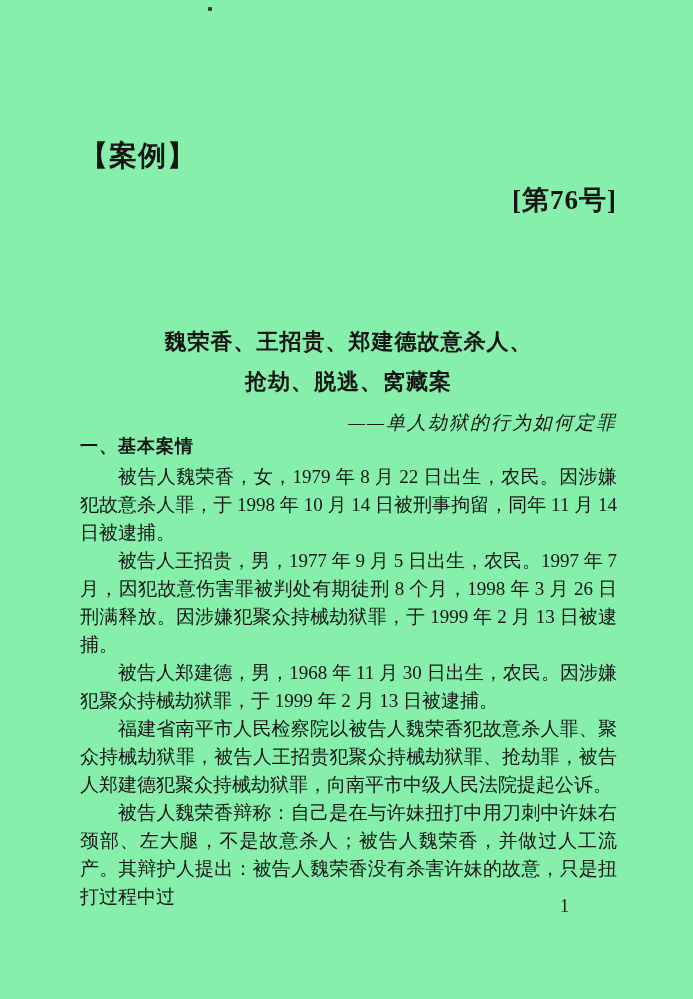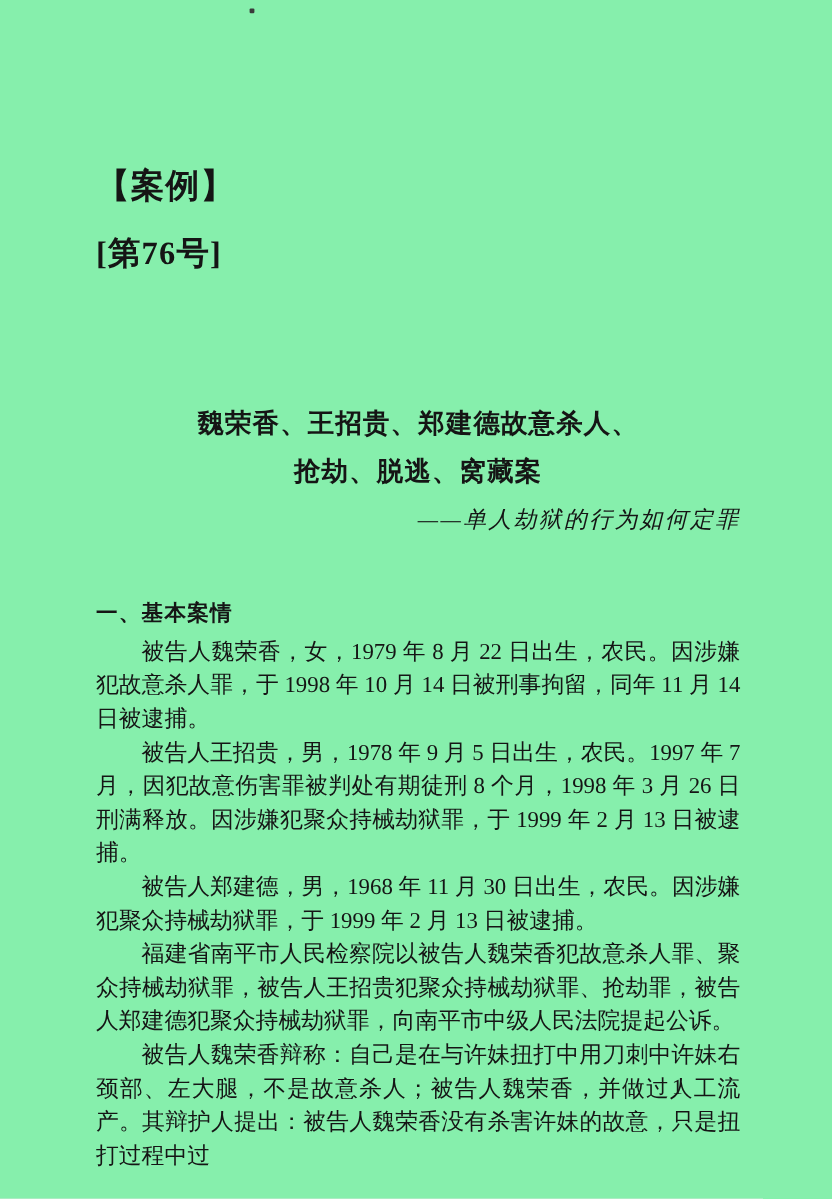--- a/index.html
+++ b/index.html
@@ -31,22 +31,23 @@
   .case-label {
     font-size: 28px;
     font-weight: bold;
     line-height: 1.25;
     letter-spacing: 1px;
   }
   .case-number {
     font-size: 27px;
     font-weight: 600;
     line-height: 1.25;
-    margin-top: 22px;
+    margin-top: 11px;
     letter-spacing: 1px;
+    text-align: right;
   }
   .title-block {
     margin-top: 104px;
     text-align: center;
   }
   .title-line {
     display: block;
     font-size: 22px;
     font-weight: bold;
     line-height: 40px;
@@ -54,22 +55,21 @@
   }
   .subtitle {
     margin-top: 9px;
     text-align: right;
     font-size: 19px;
     font-style: italic;
     letter-spacing: 2px;
     line-height: 1.3;
   }
   .section-heading {
-    margin-top: 56px;
-    font-family: Liberation Mono, monospace;
+    font-family: Liberation Sans, sans-serif;
     font-size: 18px;
     font-weight: bold;
     letter-spacing: 1px;
     line-height: 1.3;
   }
   .body-text {
     margin-top: 4px;
   }
   .para {
     margin: 0;
@@ -101,21 +101,21 @@
     <span class="title-line">魏荣香、王招贵、郑建德故意杀人、</span>
     <span class="title-line">抢劫、脱逃、窝藏案</span>
   </div>
 
   <div class="subtitle">——单人劫狱的行为如何定罪</div>
 
   <div class="section-heading">一、基本案情</div>
 
   <div class="body-text">
     <p class="para">被告人魏荣香，女，1979 年 8 月 22 日出生，农民。因涉嫌犯故意杀人罪，于 1998 年 10 月 14 日被刑事拘留，同年 11 月 14 日被逮捕。</p>
-    <p class="para">被告人王招贵，男，1978 年 9 月 5 日出生，农民。1997 年 7 月，因犯故意伤害罪被判处有期徒刑 8 个月，1998 年 3 月 26 日刑满释放。因涉嫌犯聚众持械劫狱罪，于 1999 年 2 月 13 日被逮捕。</p>
+    <p class="para">被告人王招贵，男，1977 年 9 月 5 日出生，农民。1997 年 7 月，因犯故意伤害罪被判处有期徒刑 8 个月，1998 年 3 月 26 日刑满释放。因涉嫌犯聚众持械劫狱罪，于 1999 年 2 月 13 日被逮捕。</p>
     <p class="para">被告人郑建德，男，1968 年 11 月 30 日出生，农民。因涉嫌犯聚众持械劫狱罪，于 1999 年 2 月 13 日被逮捕。</p>
     <p class="para">福建省南平市人民检察院以被告人魏荣香犯故意杀人罪、聚众持械劫狱罪，被告人王招贵犯聚众持械劫狱罪、抢劫罪，被告人郑建德犯聚众持械劫狱罪，向南平市中级人民法院提起公诉。</p>
     <p class="para">被告人魏荣香辩称：自己是在与许妹扭打中用刀刺中许妹右颈部、左大腿，不是故意杀人；被告人魏荣香，并做过人工流产。其辩护人提出：被告人魏荣香没有杀害许妹的故意，只是扭打过程中过</p>
   </div>
 
   <div class="page-number">1</div>
 
 </div>
 
 </body></html>

